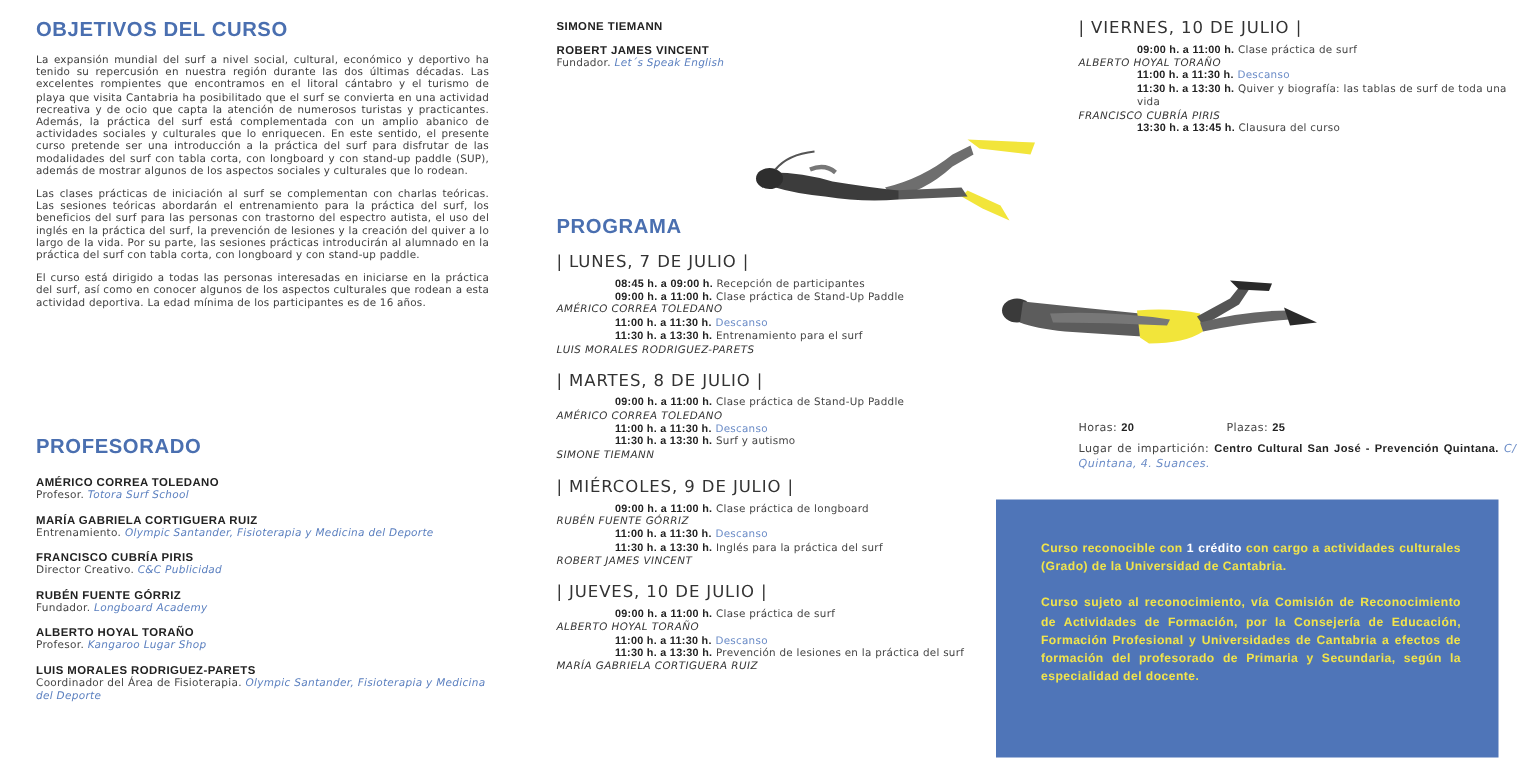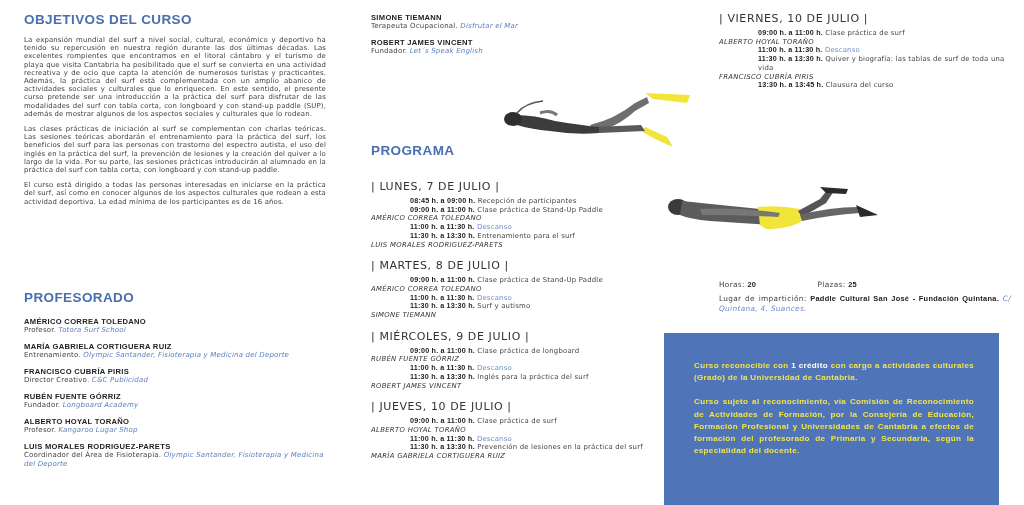--- a/index.html
+++ b/index.html
@@ -78,21 +78,20 @@
   </div>
   <div class="prof">
     <div class="prof-name">LUIS MORALES RODRIGUEZ-PARETS</div>
     <div class="prof-role"><span>Coordinador del Área de Fisioterapia.</span> <span class="prof-org">Olympic Santander, Fisioterapia y Medicina del Deporte</span></div>
   </div>
 </div>
 
 <div class="col" style="left:371px; top:13px; width:300px;">
   <div class="prof">
     <div class="prof-name">SIMONE TIEMANN</div>
-    <div class="prof-role"><span>Terapeuta Ocupacional.</span> <span class="prof-org">Disfrutar el Mar</span></div>
   </div>
   <div class="prof">
     <div class="prof-name">ROBERT JAMES VINCENT</div>
     <div class="prof-role"><span>Fundador.</span> <span class="prof-org">Let´s Speak English</span></div>
   </div>
 </div>
 
 <div style="position:absolute; left:495px; top:85px; width:200px; height:65px;">
   <svg width="200" height="65" viewBox="0 0 200 65">
 
@@ -105,21 +104,21 @@
     <path d="M20 30 Q40 30 60 36 Q85 40 104 42 L104 48 Q80 50 55 46 Q35 44 22 40 Z" fill="#3c3c3c"></path>
 
     <ellipse cx="18" cy="34" rx="9" ry="7" fill="#2e2e2e"></ellipse>
     <path d="M22 28 Q30 18 48 16" stroke="#555" stroke-width="1.5" fill="none"></path>
     <path d="M45 28 Q55 24 62 30" stroke="#777" stroke-width="3" fill="none"></path>
   </svg>
 </div>
 
 <h2 class="h1 col" style="left:371px; top:143px;">PROGRAMA</h2>
 
-<div class="col" style="left:371px; top:180px; width:300px;">
+<div class="col" style="left:371px; top:168px; width:300px;">
 
   <div class="day">
     <div class="day-title">| LUNES, 7 DE JULIO |</div>
     <div class="slot"><span class="time">08:45 h. a 09:00 h.</span> <span>Recepción de participantes</span></div>
     <div class="slot"><span class="time">09:00 h. a 11:00 h.</span> <span>Clase práctica de Stand-Up Paddle</span></div>
     <div class="instructor">AMÉRICO CORREA TOLEDANO</div>
     <div class="slot"><span class="time">11:00 h. a 11:30 h.</span> <span class="break">Descanso</span></div>
     <div class="slot"><span class="time">11:30 h. a 13:30 h.</span> <span>Entrenamiento para el surf</span></div>
     <div class="instructor">LUIS MORALES RODRIGUEZ-PARETS</div>
   </div>
@@ -186,21 +185,21 @@
 <div class="col info" style="left:719px; top:280px; width:292px;">
   <div>
     <span>Horas:</span>
     <b>20</b>
     <span style="display:inline-block; width:56px;"></span>
     <span>Plazas:</span>
     <b>25</b>
   </div>
   <div style="margin-top:4px; text-align:justify;">
     <span>Lugar de impartición:</span>
-    <b>Paddle Cultural San José - Fundación Quintana.</b>
+    <b>Centro Cultural San José - Prevención Quintana.</b>
     <i>C/ Quintana, 4. Suances.</i>
   </div>
 </div>
 
 <div class="bluebox">
   <div style="position:absolute; left:30px; top:27px; width:280px;">
     <p style="margin-bottom:12px;">
       <span>Curso reconocible con </span><span class="hl">1 crédito</span><span> con cargo a actividades culturales (Grado) de la Universidad de Cantabria.</span>
     </p>
     <p>Curso sujeto al reconocimiento, vía Comisión de Reconocimiento de Actividades de Formación, por la Consejería de Educación, Formación Profesional y Universidades de Cantabria a efectos de formación del profesorado de Primaria y Secundaria, según la especialidad del docente.</p>

